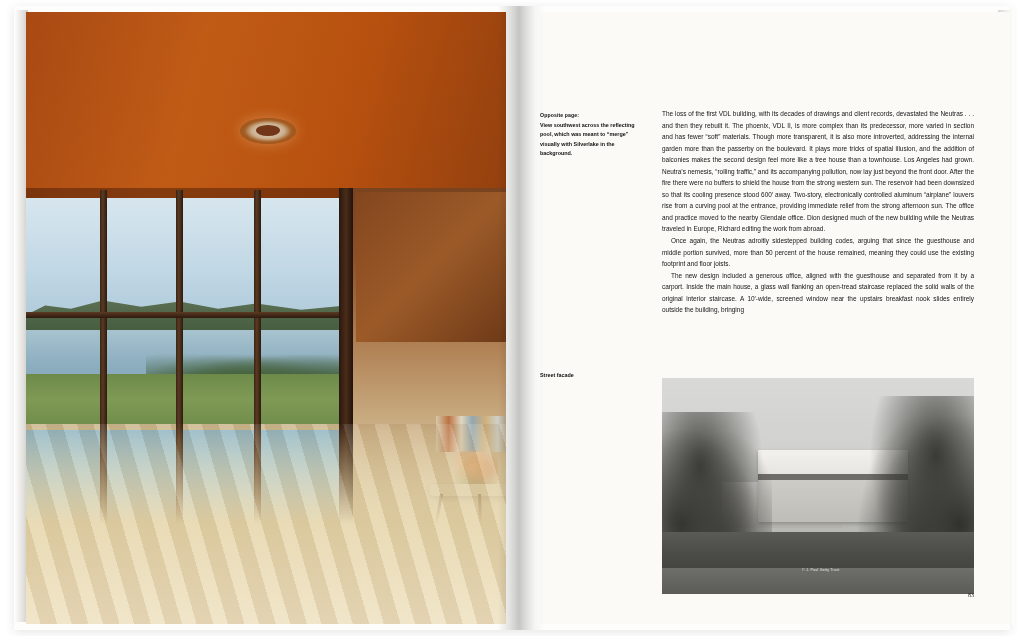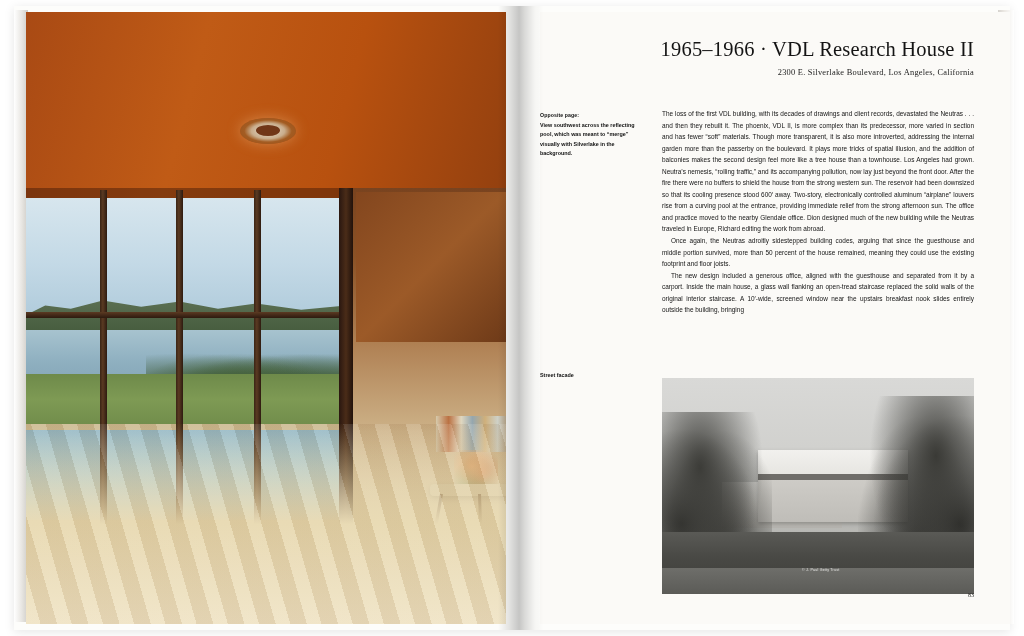--- a/index.html
+++ b/index.html
@@ -327,24 +327,20 @@
       <div class="table"></div>
       <div class="table-leg" style="left:414px; top:482px; transform: rotate(10deg);"></div>
       <div class="table-leg" style="left:452px; top:482px; transform: rotate(-2deg);"></div>
 
       <div class="floor-light"></div>
     </div>
   </div>
 
   <div class="page-right">
 
-    <div class="title-block">
-      <div class="chapter-title">1965–1966 · VDL Research House II</div>
-      <div class="chapter-sub">2300 E. Silverlake Boulevard, Los Angeles, California</div>
-    </div>
 
     <div class="caption-col">
       <div class="cap-label">Opposite page:</div>
       <div class="cap-text">View southwest across the reflecting pool, which was meant to “merge” visually with Silverlake in the background.</div>
     </div>
 
     <div class="cap-street">Street facade</div>
 
     <div class="body-col">
       <p>The loss of the first VDL building, with its decades of drawings and client records, devastated the Neutras . . . and then they rebuilt it. The phoenix, VDL II, is more complex than its predecessor, more varied in section and has fewer “soft” materials. Though more transparent, it is also more introverted, addressing the internal garden more than the passerby on the boulevard. It plays more tricks of spatial illusion, and the addition of balconies makes the second design feel more like a tree house than a townhouse. Los Angeles had grown. Neutra’s nemesis, “rolling traffic,” and its accompanying pollution, now lay just beyond the front door. After the fire there were no buffers to shield the house from the strong western sun. The reservoir had been downsized so that its cooling presence stood 600′ away. Two-story, electronically controlled aluminum “airplane” louvers rise from a curving pool at the entrance, providing immediate relief from the strong afternoon sun. The office and practice moved to the nearby Glendale office. Dion designed much of the new building while the Neutras traveled in Europe, Richard editing the work from abroad.</p>

